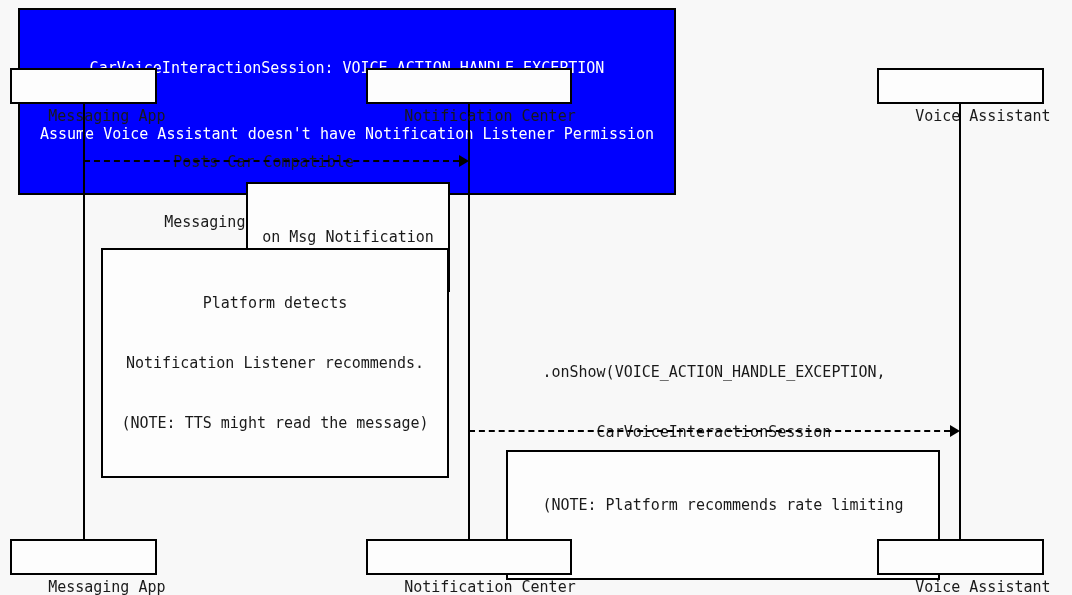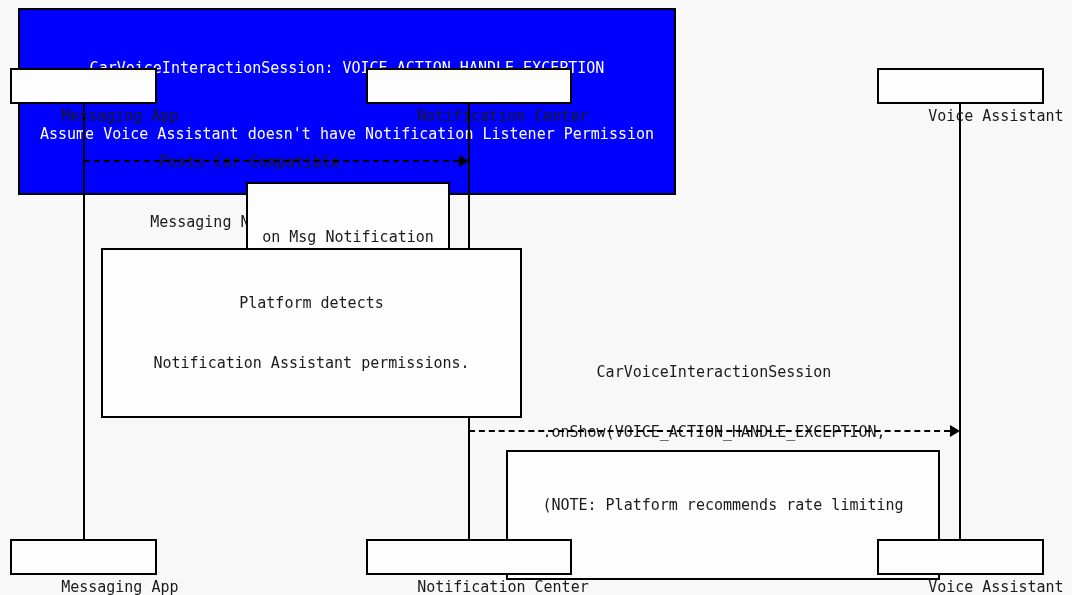--- a/index.html
+++ b/index.html
@@ -42,21 +42,20 @@
     box-sizing: border-box;
     background: #FDFDFD;
     border: 2px solid #000000;
     color: #1a1a1a;
     font-size: 15px;
     line-height: 31px;
     text-align: center;
     white-space: pre;
     height: 36px;
     z-index: 5;
-    padding-left: 13px;
   }
 
   
   .lifeline {
     position: absolute;
     width: 2px;
     background: #000000;
     z-index: 1;
   }
 
@@ -128,41 +127,42 @@
   <div class="participant" style="left:10px; top:68px; width:147px;">
     <span>Messaging App</span>
   </div>
   <div class="participant" style="left:366px; top:68px; width:206px;">
     <span>Notification Center</span>
   </div>
   <div class="participant" style="left:877px; top:68px; width:167px;">
     <span>Voice Assistant</span>
   </div>
 
-  <div class="msg-label" style="left:72px; top:112px; width:355px;">
+  <div class="msg-label" style="left:86px; top:112px; width:355px;">
     <span class="msg-line">Posts Car Compatible</span>
     <span class="msg-line">Messaging Notification</span>
   </div>
   <div class="arrow" style="left:84px; top:155px; width:385px;">
     <div class="shaft" style="width:375px;"></div>
     <div class="head" style="left:375px;"></div>
   </div>
 
   <div class="note" style="left:246px; top:182px; width:204px;">
     <span class="note-line">on Msg Notification</span>
   </div>
 
-  <div class="note" style="left:101px; top:248px; width:421px;">
+  <div class="note" style="left:101px; top:248px; width:348px;">
     <span class="note-line">Platform detects</span>
-    <span class="note-line">Notification Assistant permissions.</span>
+    <span class="note-line">Notification Listener recommends.</span>
+    <span class="note-line">(NOTE: TTS might read the message)</span>
   </div>
 
   <div class="msg-label" style="left:475px; top:322px; width:478px;">
+    <span class="msg-line">.onShow(VOICE_ACTION_HANDLE_EXCEPTION,</span>
     <span class="msg-line">CarVoiceInteractionSession</span>
-    <span class="msg-line">.onShow(VOICE_ACTION_HANDLE_EXCEPTION,</span>
     <span class="msg-line">Bundle payload,</span>
     <span class="msg-line">VoiceInteractionSession.SHOW_SOURCE_NOTIFICATION)</span>
   </div>
   <div class="arrow" style="left:469px; top:425px; width:491px;">
     <div class="shaft" style="width:481px;"></div>
     <div class="head" style="left:481px;"></div>
   </div>
 
   <div class="note" style="left:506px; top:450px; width:434px;">
     <span class="note-line">(NOTE: Platform recommends rate limiting</span>

